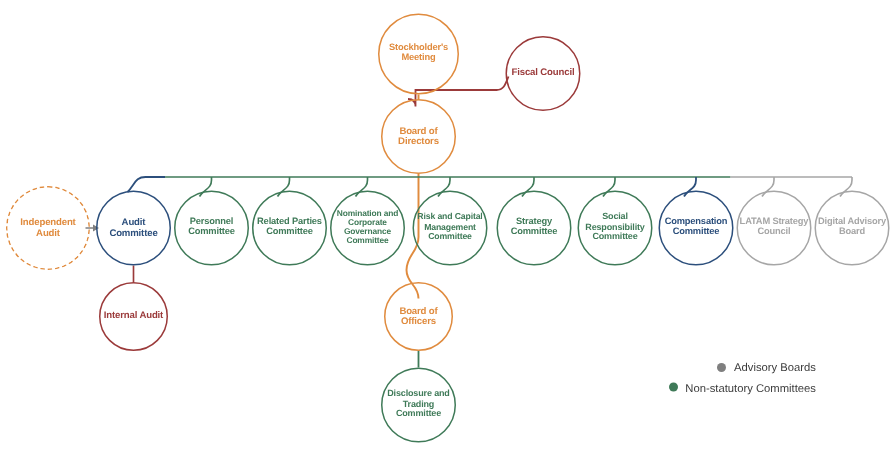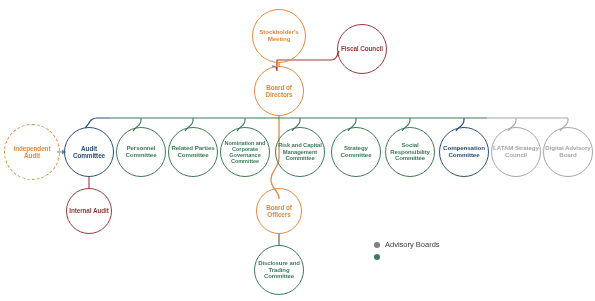--- a/index.html
+++ b/index.html
@@ -47,20 +47,21 @@
   .legend {
     position: absolute;
     left: 374px;
     top: 240px;
     width: 170px;
   }
   .legend-row {
     display: flex;
     align-items: center;
     margin-bottom: 4.5px;
+    justify-content: flex-end;
   }
   .legend-dot {
     width: 6px;
     height: 6px;
     border-radius: 50%;
     margin-right: 5px;
     flex: 0 0 auto;
   }
   .legend-text {
     font-size: 7.5px;
@@ -159,16 +160,17 @@
       </div>
     </div>
 
   <div class="legend">
     <div class="legend-row">
       <span class="legend-dot" style="background:#7F7F7F"></span>
       <span class="legend-text">Advisory Boards</span>
     </div>
     <div class="legend-row">
       <span class="legend-dot" style="background:#3F7A58"></span>
+      <span class="legend-text">Non-statutory Committees</span>
     </div>
   </div>
 
 </div>
 
 </body></html>

